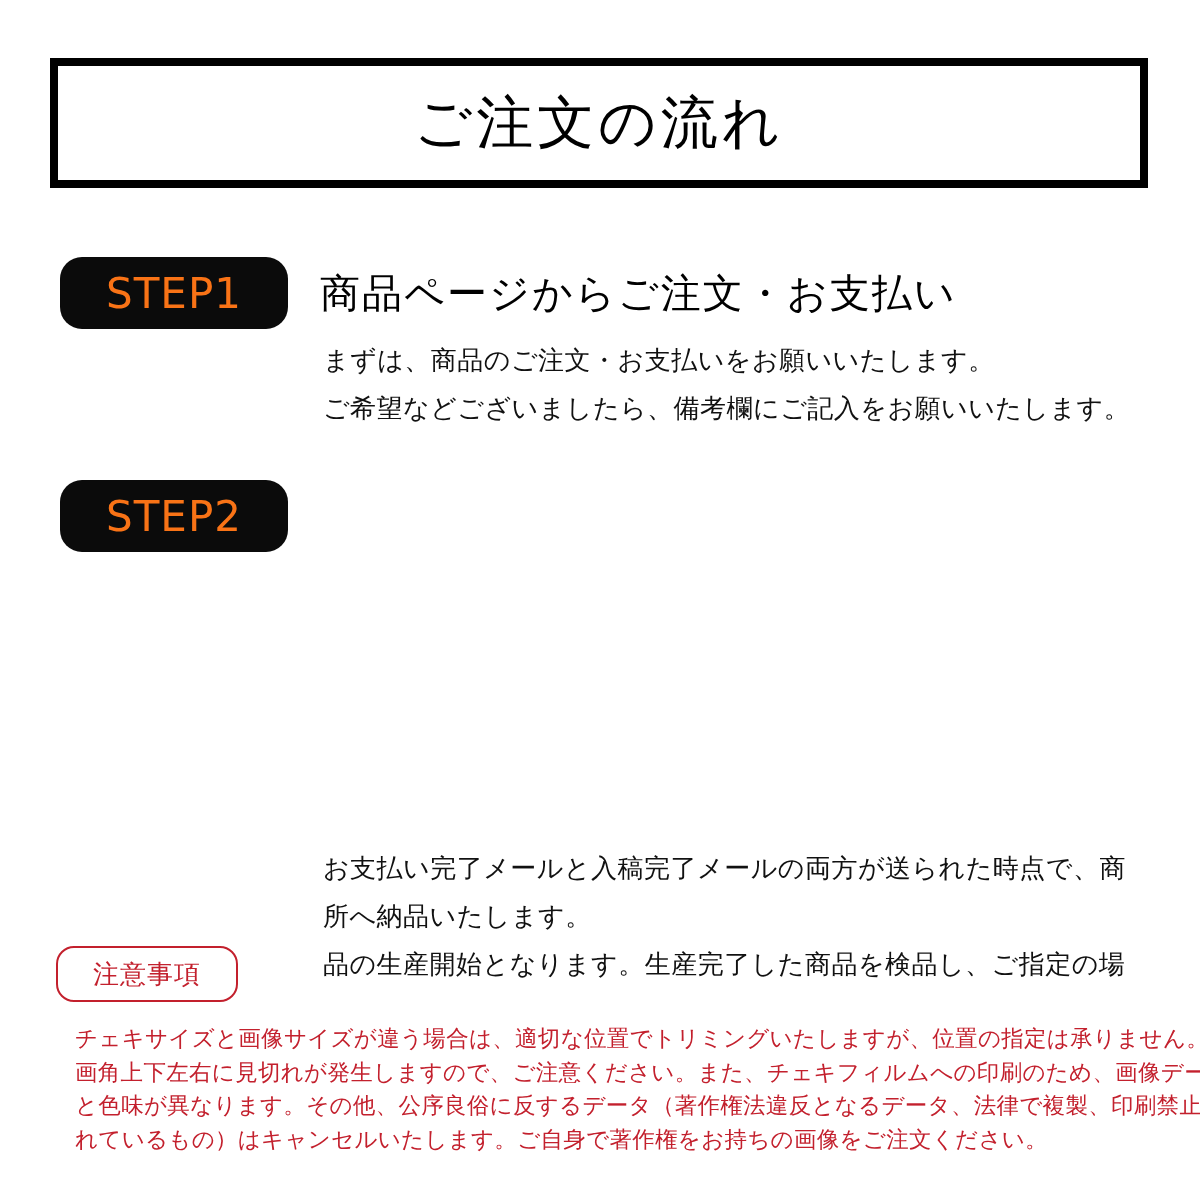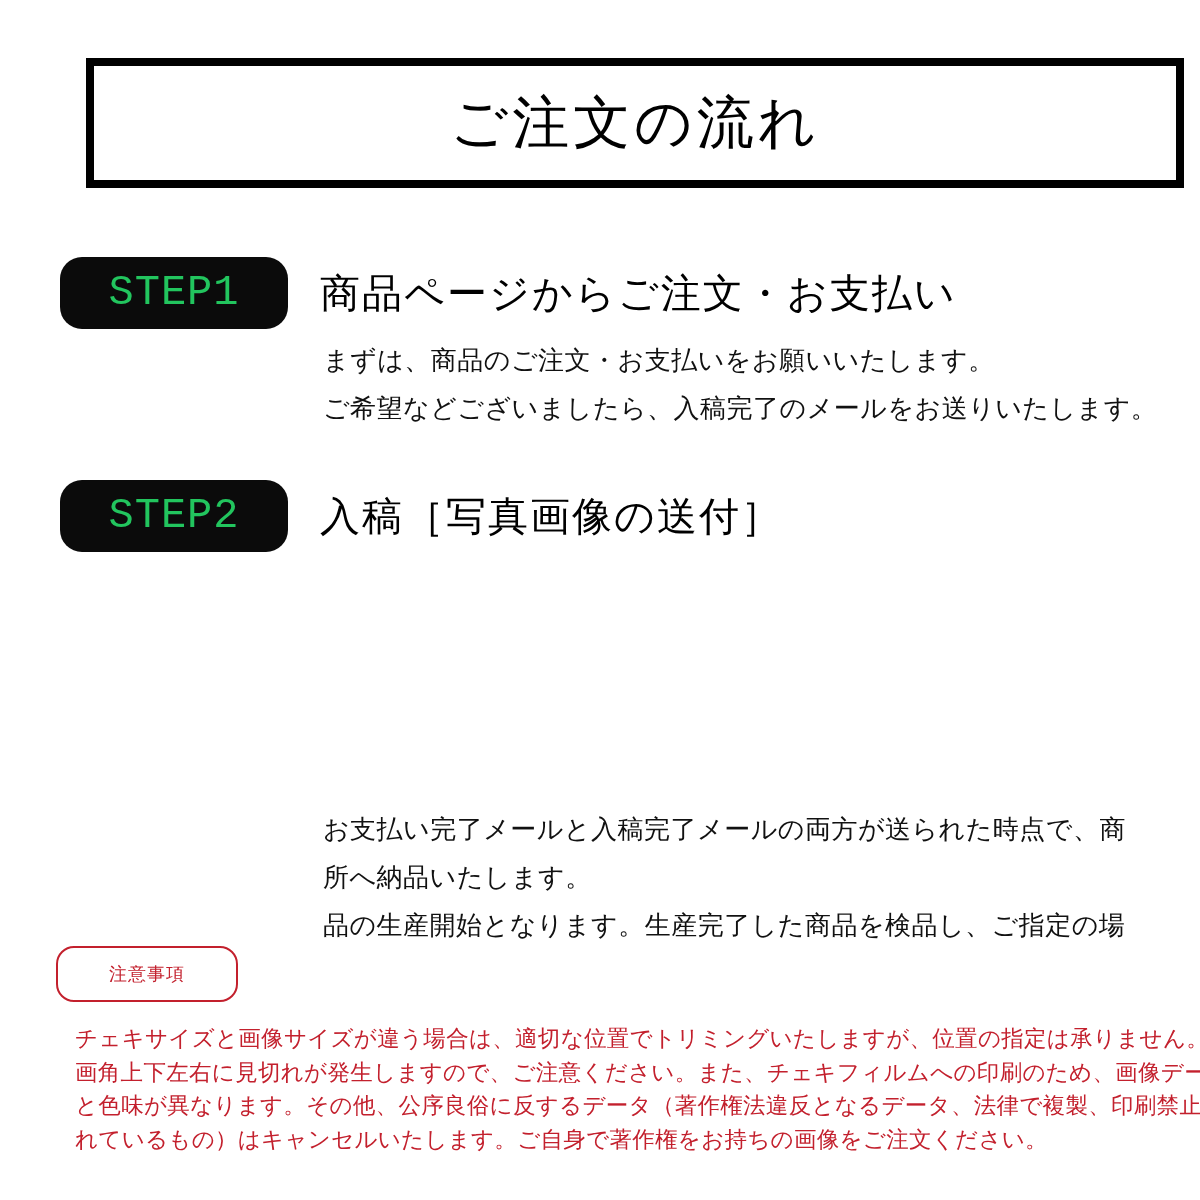--- a/index.html
+++ b/index.html
@@ -22,21 +22,20 @@
     position: absolute;
     left: 50px;
     top: 58px;
     width: 1098px;
     height: 130px;
     border: 8px solid #000000;
     box-sizing: border-box;
     display: flex;
     align-items: center;
     justify-content: center;
-    margin-left: 36px;
   }
   .title-box .title-text {
     font-size: 57px;
     font-weight: 500;
     letter-spacing: 4px;
     white-space: nowrap;
   }
 
   
   .step-row {
@@ -50,66 +49,65 @@
   .step1-row { top: 257px; }
   .step2-row { top: 480px; }
   .step3-row { top: 716px; }
 
   .step-badge {
     flex: 0 0 auto;
     width: 228px;
     height: 72px;
     background: #0b0b0b;
     border-radius: 22px;
-    color: #22c55e;
+    color: #f97316;
     display: flex;
     align-items: center;
     justify-content: center;
     font-size: 42px;
     font-weight: 500;
     letter-spacing: 1px;
-    font-family: Liberation Mono, monospace;
   }
   .step-heading {
     margin: 0;
     font-size: 40px;
     font-weight: 500;
     letter-spacing: 2px;
     white-space: nowrap;
   }
 
   
   .step-desc {
     position: absolute;
     left: 323px;
     font-size: 26px;
     line-height: 48px;
     letter-spacing: 0.5px;
     color: #111111;
   }
   .desc1 { top: 336px; }
   .desc2 { top: 540px; }
-  .desc3 { top: 805px; }
+  .desc3 { top: 844px; }
   .desc-line { white-space: nowrap; }
 
   
   .notice-box {
     position: absolute;
     left: 56px;
     top: 946px;
     width: 182px;
     height: 56px;
     border: 2.5px solid #c3202d;
     border-radius: 18px;
     box-sizing: border-box;
     display: flex;
     align-items: center;
     justify-content: center;
     color: #c3202d;
-    font-size: 18px;
+    font-size: 26px;
     letter-spacing: 1px;
   }
   .notice-text {
     position: absolute;
     left: 75px;
     top: 1022px;
     width: 1070px;
     color: #c3202d;
     font-size: 22.5px;
     line-height: 33.5px;
@@ -125,26 +123,25 @@
   <div class="title-box">
     <div class="title-text">ご注文の流れ</div>
   </div>
 
   <div class="step-row step1-row">
     <div class="step-badge">STEP1</div>
     <h2 class="step-heading">商品ページからご注文・お支払い</h2>
   </div>
   <div class="step-desc desc1">
     <div class="desc-line">まずは、商品のご注文・お支払いをお願いいたします。</div>
-    <div class="desc-line">ご希望などございましたら、入稿完了のメールをお送りいたします。</div>
+    <div class="desc-line">ご希望などございましたら、備考欄にご記入をお願いいたします。</div>
   </div>
 
   <div class="step-row step2-row">
     <div class="step-badge">STEP2</div>
-    <h2 class="step-heading">入稿［写真画像の送付］</h2>
   </div>
 
   <div class="step-desc desc3">
     <div class="desc-line">お支払い完了メールと入稿完了メールの両方が送られた時点で、商</div>
     <div class="desc-line">所へ納品いたします。</div>
     <div class="desc-line">品の生産開始となります。生産完了した商品を検品し、ご指定の場</div>
   </div>
 
   <div class="notice-box">
     <span>注意事項</span>

